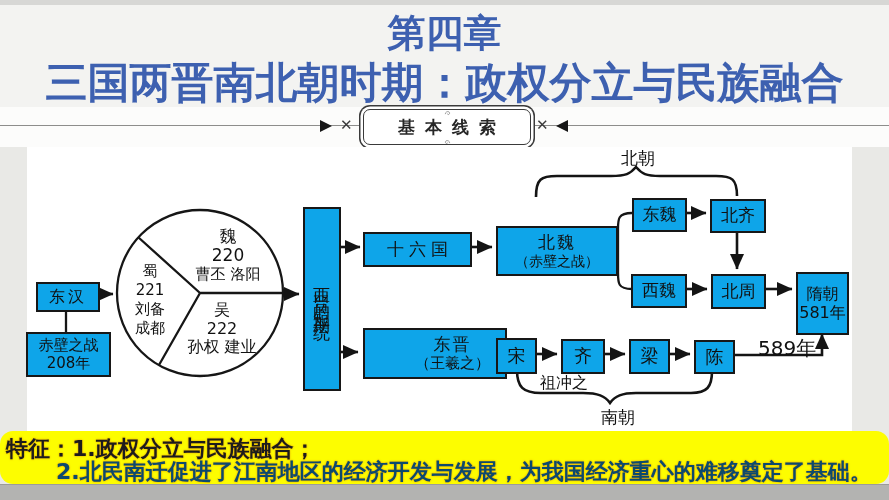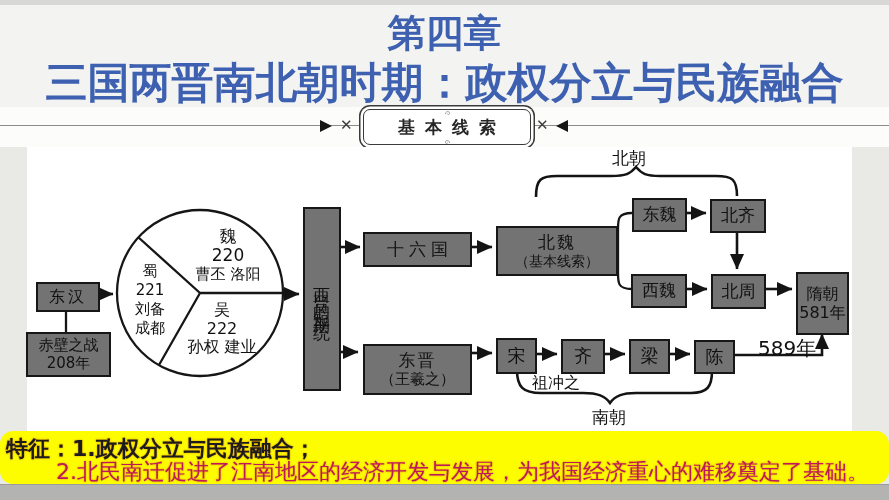--- a/index.html
+++ b/index.html
@@ -27,34 +27,34 @@
                 border:1.6px solid #3a3a3a;border-radius:7px;
                 box-shadow:0 0 0 2.5px #fff,0 0 0 4px #3a3a3a;
                 display:flex;align-items:center;justify-content:center;flex-direction:column;}
   .banner-label{font-size:17px;font-weight:700;color:#262626;letter-spacing:10px;padding-left:10px;}
   .spiral{width:15px;height:16px;}
 
   
   .panel{left:27px;top:147px;width:825px;height:284px;background:#ffffff;}
   svg.lines{left:0;top:0;width:889px;height:500px;pointer-events:none;}
 
-  .node{background:#737373;border:2px solid #171717;display:flex;flex-direction:column;
+  .node{background:#0ea5e9;border:2px solid #171717;display:flex;flex-direction:column;
         align-items:center;justify-content:center;text-align:center;line-height:1.15;
         font-size:17px;color:#111;}
   .node .s{display:block;}
   .v-node{writing-mode:vertical-rl;letter-spacing:7px;font-size:17px;line-height:30px;
           display:flex;align-items:center;justify-content:center;}
   .pie-text{text-align:center;color:#111;}
-  .flabel{color:#111;text-align:left;white-space:nowrap;}
+  .flabel{color:#111;text-align:center;white-space:nowrap;}
 
   
   .footer{left:0;top:431px;width:889px;height:53px;background:#fdfd00;border-radius:13px;}
   .footer .l1{position:absolute;left:6px;top:3px;font-size:22px;font-weight:700;color:#1c1c1c;
               text-shadow:0 0 2px rgba(190,30,20,.55);white-space:nowrap;}
-  .footer .l2{position:absolute;left:56px;top:26px;font-size:22px;font-weight:400;color:#be185d;
+  .footer .l2{position:absolute;left:56px;top:26px;font-size:22px;font-weight:700;color:#0c4a6e;
               text-shadow:0 0 2px rgba(190,30,20,.55);white-space:nowrap;}
   .bottom-strip{left:0;top:484px;width:889px;height:16px;background:#b3b3b1;border-top:1px solid #9b9b99;}
 </style>
 </head>
 <body>
 
 <div class="stage">
 
   <div class="abs top-strip"></div>
   <div class="abs header-band"></div>
@@ -140,42 +140,42 @@
   <div class="abs node v-node" style="left:303px;top:207px;width:34px;height:180px;">
     <span>西晋的短期统一</span>
   </div>
 
   <div class="abs node" style="left:363px;top:232px;width:105px;height:31px;letter-spacing:5px;">
     <span class="s" style="padding-left:5px;">十六国</span>
   </div>
 
   <div class="abs node" style="left:496px;top:226px;width:118px;height:46px;">
     <span class="s" style="font-size:17px;letter-spacing:2px;">北魏</span>
-    <span class="s" style="font-size:14px;">（基本线索）</span>
+    <span class="s" style="font-size:14px;">（赤壁之战）</span>
   </div>
 
   <div class="abs node" style="left:632px;top:198px;width:51px;height:30px;">
     <span class="s">东魏</span>
   </div>
   <div class="abs node" style="left:710px;top:199px;width:52px;height:30px;">
     <span class="s">北齐</span>
   </div>
   <div class="abs node" style="left:631px;top:274px;width:52px;height:30px;">
     <span class="s">西魏</span>
   </div>
   <div class="abs node" style="left:711px;top:274px;width:51px;height:31px;">
     <span class="s">北周</span>
   </div>
 
   <div class="abs node" style="left:796px;top:272px;width:49px;height:59px;font-size:16px;">
     <span class="s">隋朝</span>
     <span class="s">581年</span>
   </div>
 
-  <div class="abs node" style="left:363px;top:344px;width:105px;height:47px;">
+  <div class="abs node" style="left:363px;top:328px;width:105px;height:47px;padding-left:35px;">
     <span class="s" style="font-size:17px;letter-spacing:2px;">东晋</span>
     <span class="s" style="font-size:15px;">（王羲之）</span>
   </div>
 
   <div class="abs node" style="left:496px;top:338px;width:37px;height:32px;font-size:18px;">
     <span class="s">宋</span>
   </div>
   <div class="abs node" style="left:561px;top:339px;width:40px;height:31px;font-size:18px;">
     <span class="s">齐</span>
   </div>

